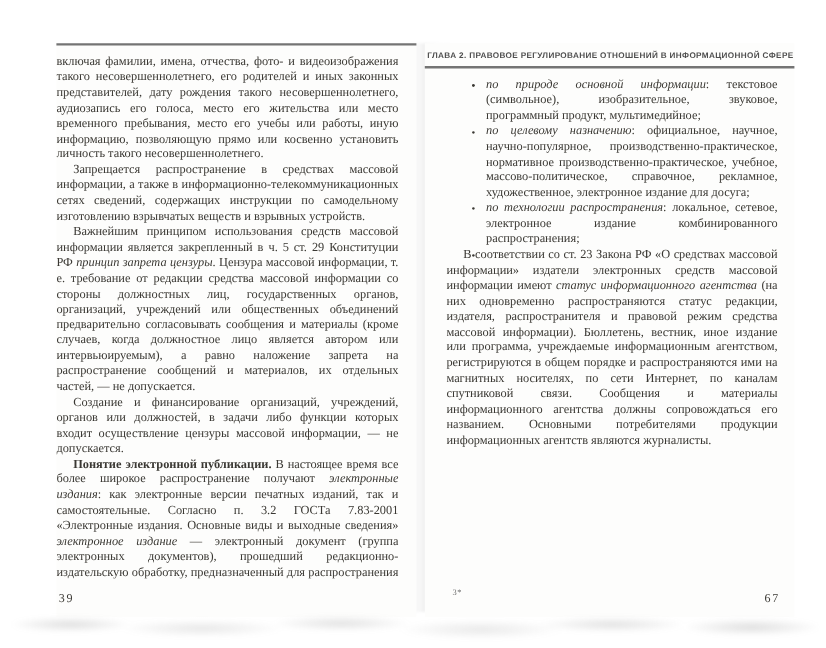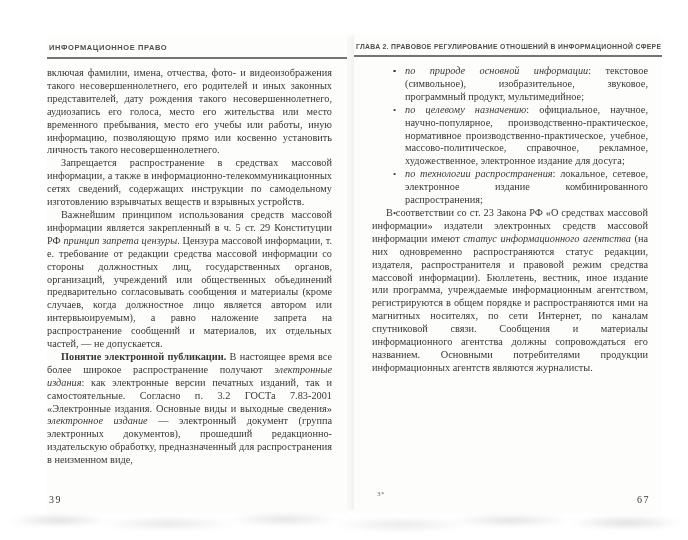--- a/index.html
+++ b/index.html
@@ -88,26 +88,26 @@
   }
 </style>
 </head>
 <body>
 
 <div class="scene">
 
   <div class="gutter-shadow"></div>
 
   <div class="page page-left">
-    <div class="running-head">ИНФОРМАЦИОННОЕ ПРАВО</div>
     <div class="head-rule"></div>
     <div class="body-col">
       <p class="para"><span class="run-n">включая фамилии, имена, отчества, фото- и видеоизображения такого несовершеннолетнего, его родителей и иных законных представителей, дату рождения такого несовершеннолетнего, аудиозапись его голоса, место его жительства или место временного пребывания, место его учебы или работы, иную информацию, позволяющую прямо или косвенно установить личность такого несовершеннолетнего.</span></p>
       <p class="para indent"><span class="run-n">Запрещается распространение в средствах массовой информации, а также в информационно-телекоммуникационных сетях сведений, содержащих инструкции по самодельному изготовлению взрывчатых веществ и взрывных устройств.</span></p>
       <p class="para indent"><span class="run-n">Важнейшим принципом использования средств массовой информации является закрепленный в ч. 5 ст. 29 Конституции РФ </span><span class="run-i">принцип запрета цензуры</span><span class="run-n">. Цензура массовой информации, т. е. требование от редакции средства массовой информации со стороны должностных лиц, государственных органов, организаций, учреждений или общественных объединений предварительно согласовывать сообщения и материалы (кроме случаев, когда должностное лицо является автором или интервьюируемым), а равно наложение запрета на распространение сообщений и материалов, их отдельных частей, — не допускается.</span></p>
+      <p class="para indent"><span class="run-n">Создание и финансирование организаций, учреждений, органов или должностей, в задачи либо функции которых входит осуществление цензуры массовой информации, — не допускается.</span></p>
       <p class="para indent"><span class="run-b">Понятие электронной публикации.</span><span class="run-n"> В настоящее время все более широкое распространение получают </span><span class="run-i">электронные издания</span><span class="run-n">: как электронные версии печатных изданий, так и самостоятельные. Согласно п. 3.2 ГОСТа 7.83-2001 «Электронные издания. Основные виды и выходные сведения» </span><span class="run-i">электронное издание</span><span class="run-n"> — электронный документ (группа электронных документов), прошедший редакционно-издательскую обработку, предназначенный для распространения в неизменном виде,</span></p>
     </div>
     <div class="pagenum pagenum-left">39</div>
   </div>
 
   <div class="page page-right">
     <div class="running-head">ГЛАВА 2. ПРАВОВОЕ РЕГУЛИРОВАНИЕ ОТНОШЕНИЙ В ИНФОРМАЦИОННОЙ СФЕРЕ</div>
     <div class="head-rule"></div>
     <div class="body-col">
       <ul class="bullets">

